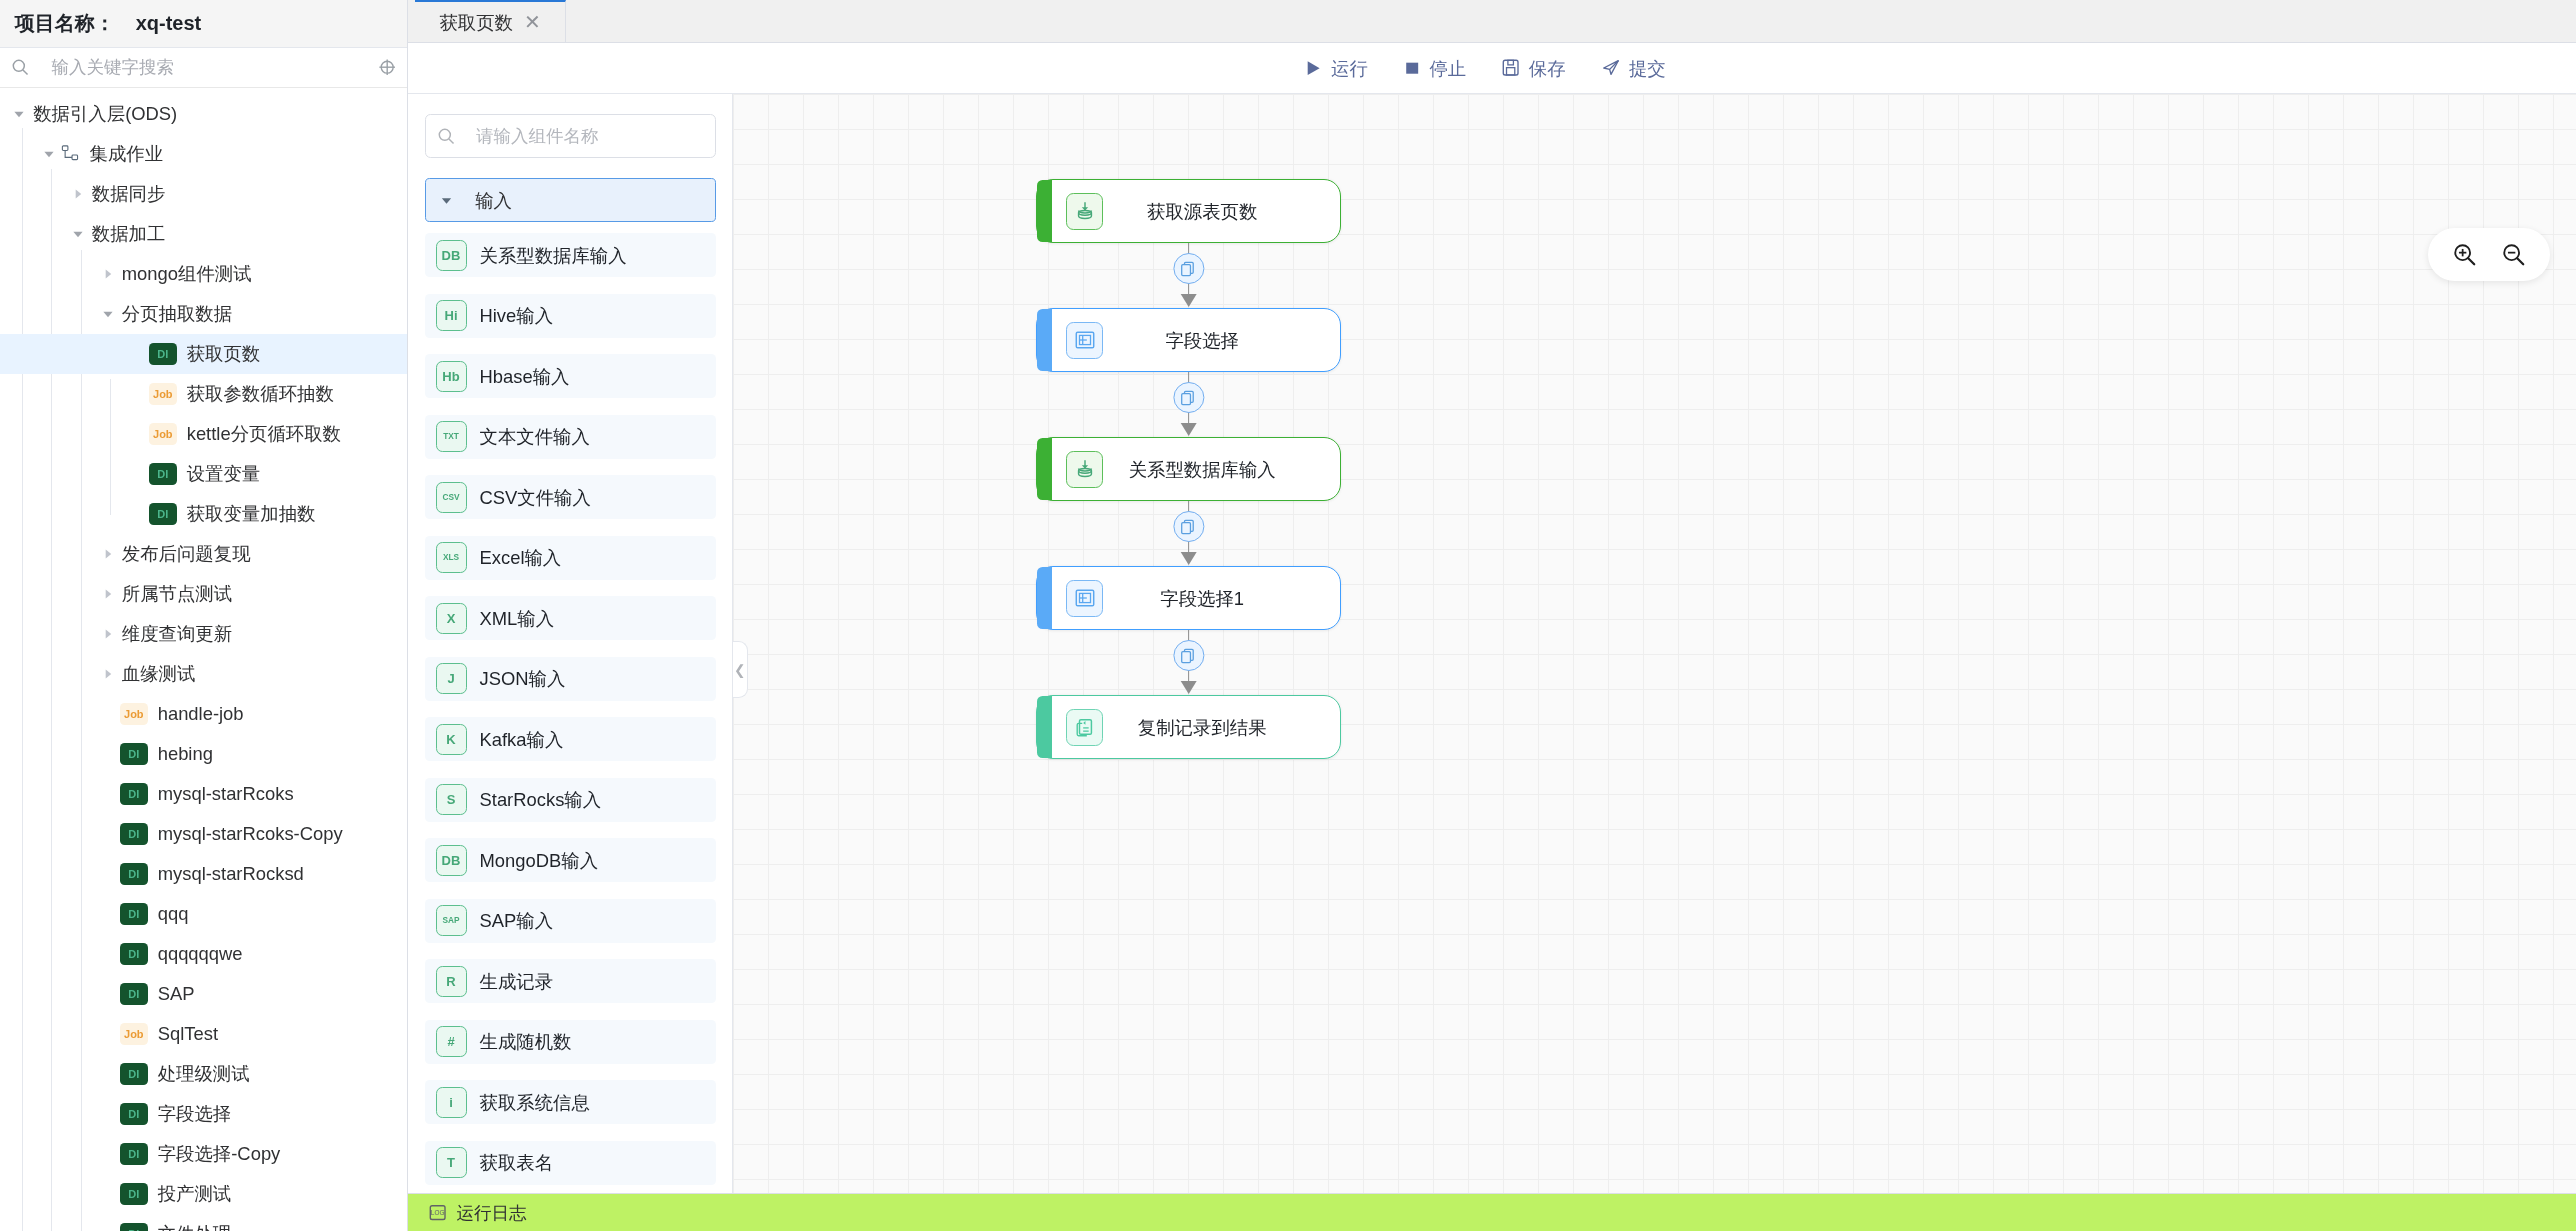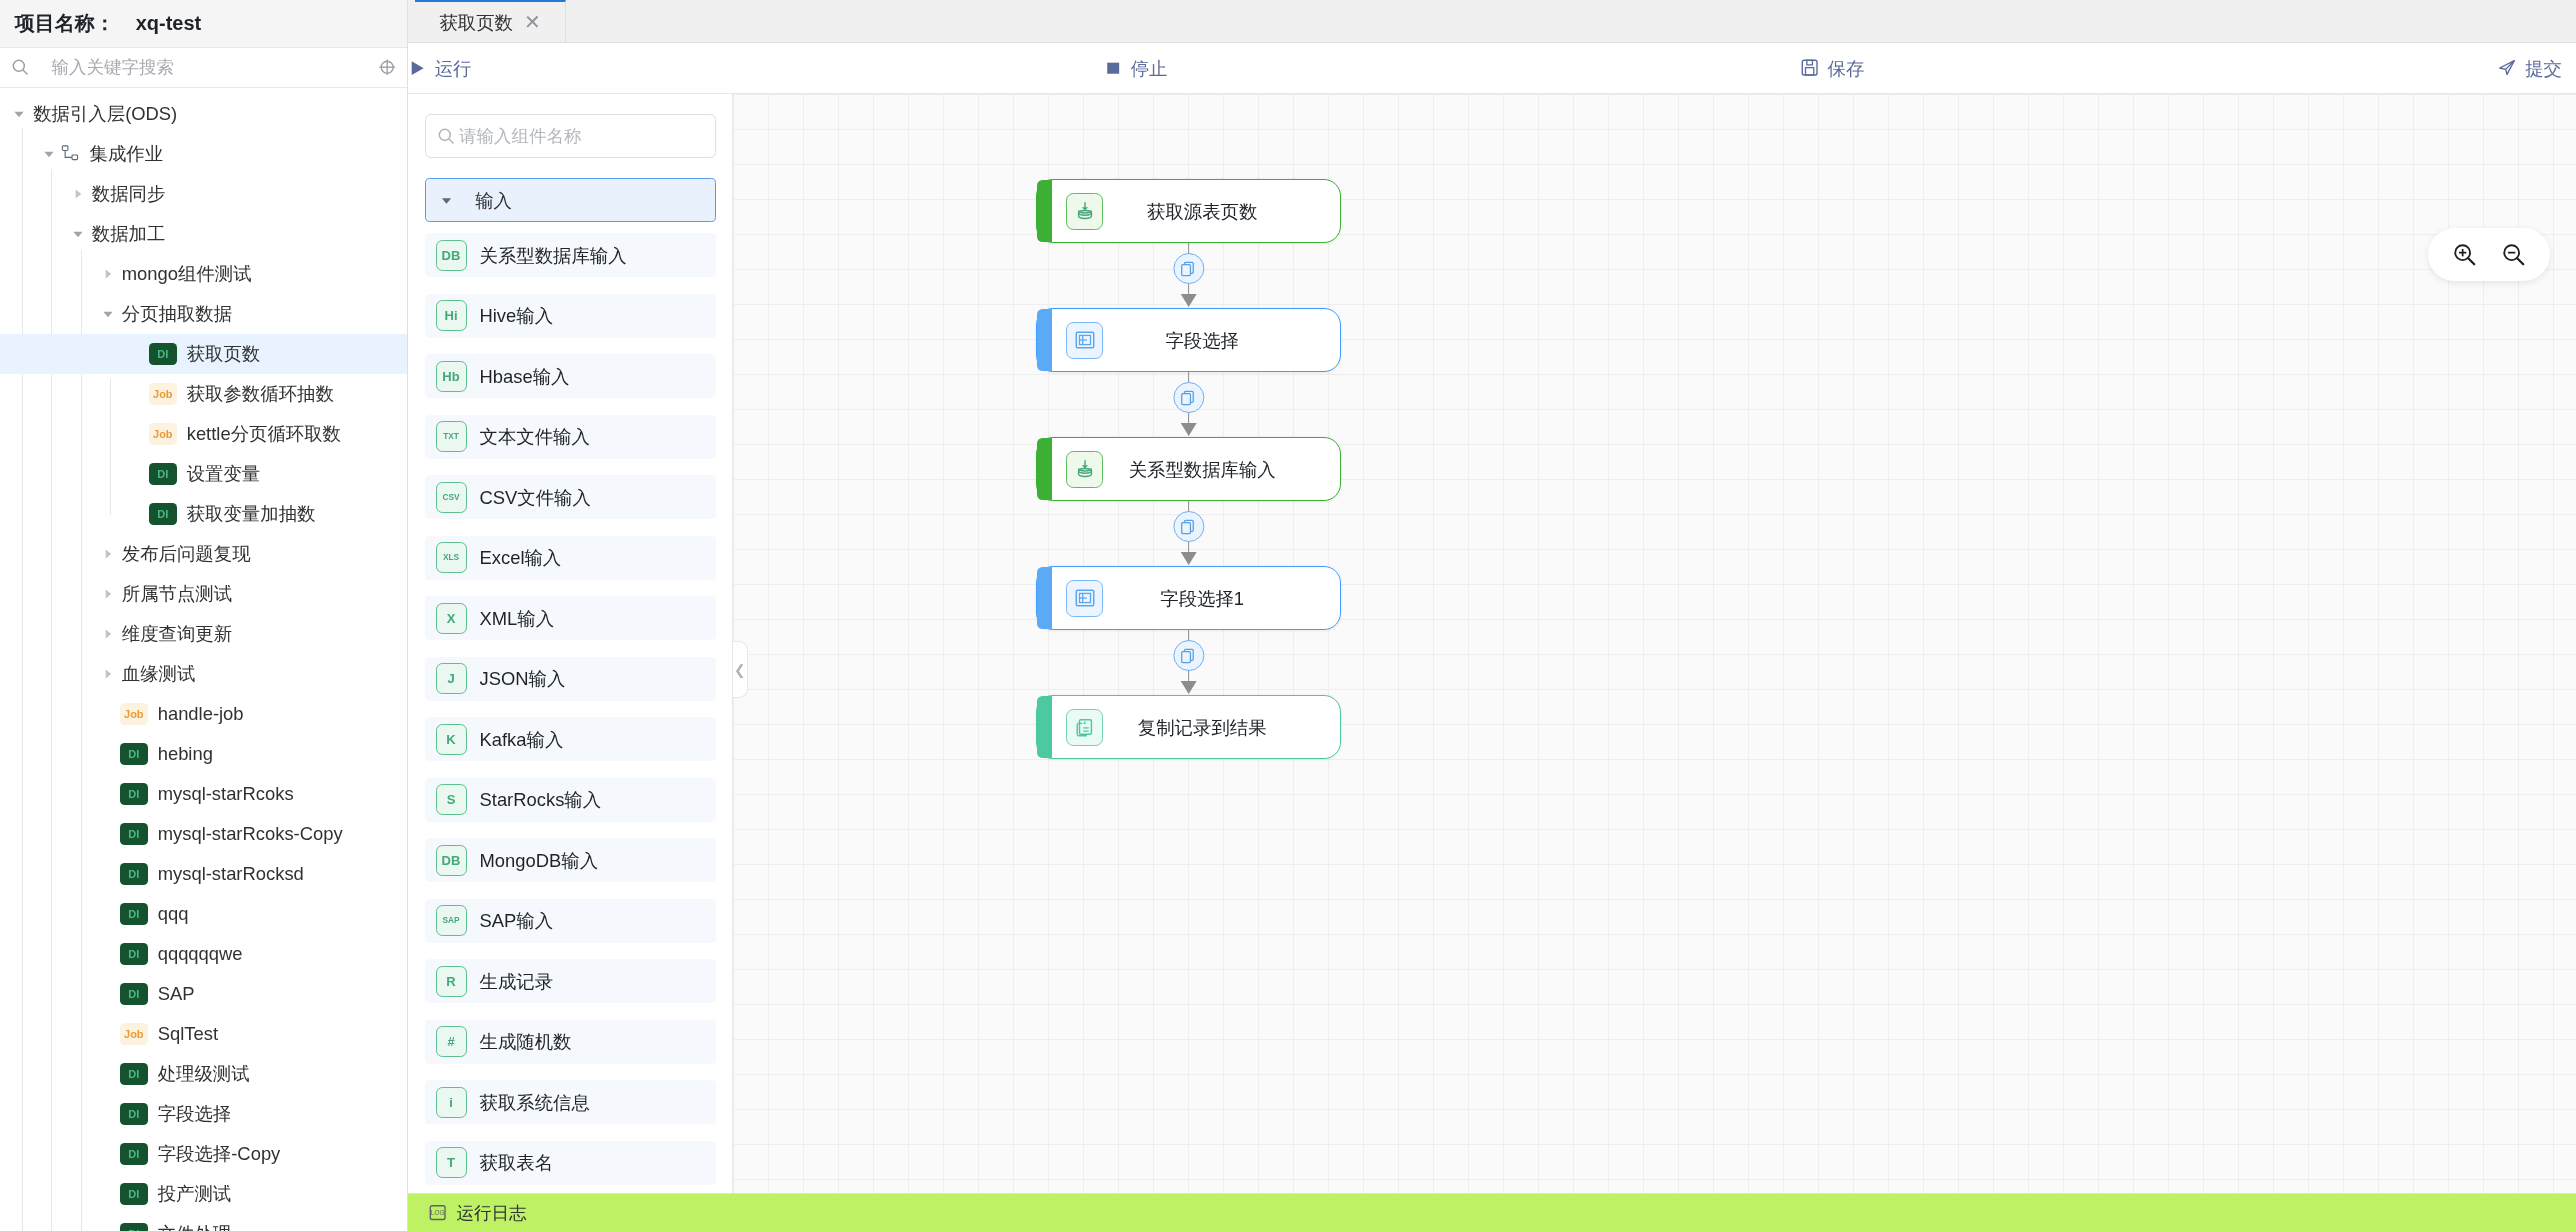--- a/index.html
+++ b/index.html
@@ -70,39 +70,39 @@
     height: 42px; display: flex; align-items: center; gap: 11px;
     padding: 0 24px 0 24px; font-size: 18.4px; color: #303133;
     background: #f0f0f0; border-top: 2.8px solid #2878d6;
     border-right: 0.9px solid #dcdfe6; cursor: pointer; margin-left: 7.4px;
   }
   .tab .x { color: #909399; font-size: 20px; line-height: 1; }
 
   .toolbar {
     height: 51px; flex: 0 0 51px; background: #fff;
     border-bottom: 0.9px solid #e4e7ed;
-    display: flex; align-items: center; justify-content: space-between;
+    display: flex; align-items: center; justify-content: center;
     padding-right: 14px; gap: 35px;
   }
   .tb-btn {
     display: flex; align-items: center; gap: 8.3px;
     font-size: 18.4px; color: #5a6a9a; cursor: pointer;
   }
 
   .body { flex: 1 1 auto; display: flex; min-height: 0; position: relative; }
 
   
   .palette {
     width: 325px; flex: 0 0 325px; background: #fff;
     border-right: 0.9px solid #e4e7ed; display: flex; flex-direction: column;
     overflow: hidden; padding: 0 16.5px;
   }
   .pal-search {
     margin: 20px 0 20px 0; height: 44px; border: 0.9px solid #dcdfe6;
-    border-radius: 5.5px; display: flex; align-items: center; gap: 4px;
+    border-radius: 5.5px; display: flex; align-items: center; gap: 21px;
     padding: 0 11px; flex: 0 0 44px;
   }
   .pal-search input {
     flex: 1; border: none; outline: none; font-size: 17.5px; color: #606266;
     font-family: "Liberation Sans", sans-serif; background: transparent;
   }
   .pal-search input::placeholder { color: #b4b7bd; }
   .pal-list { flex: 1 1 auto; overflow: hidden; }
   .pal-group {
     height: 44px; border: 0.9px solid #579ae6; background: #e8f1fc;

